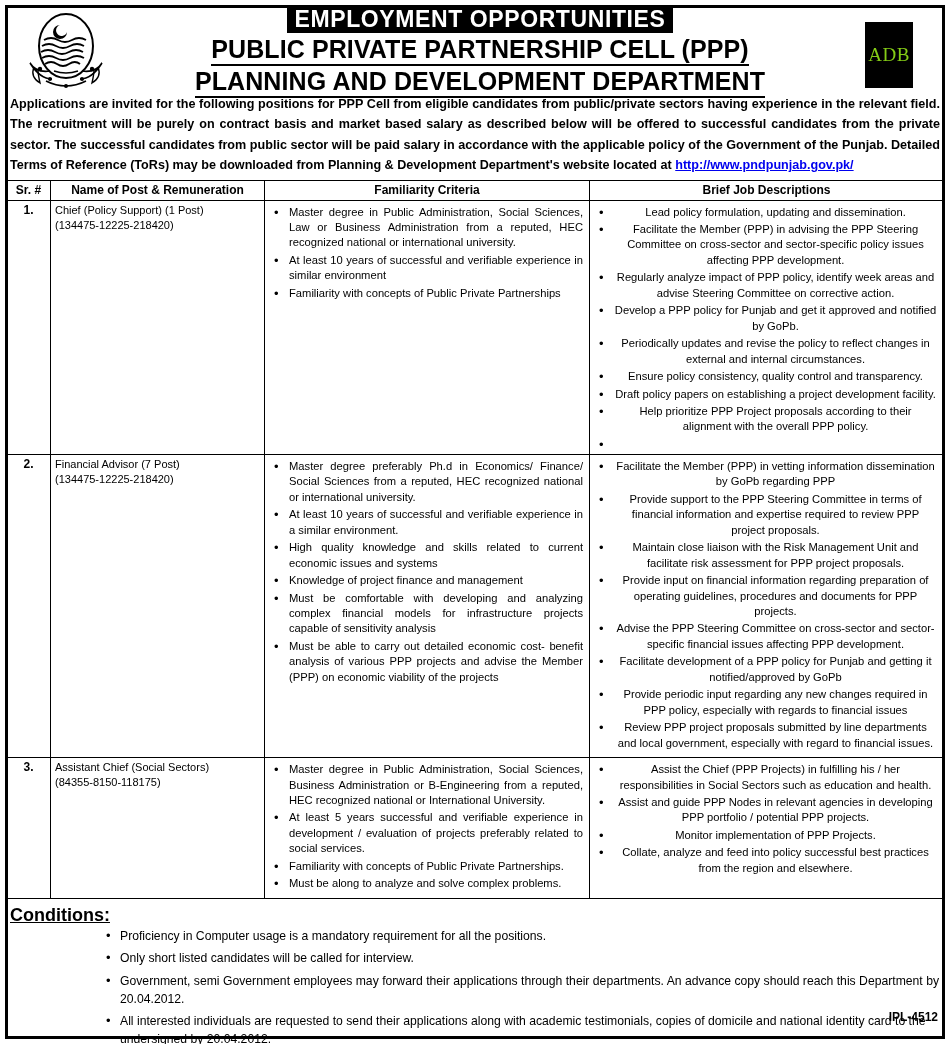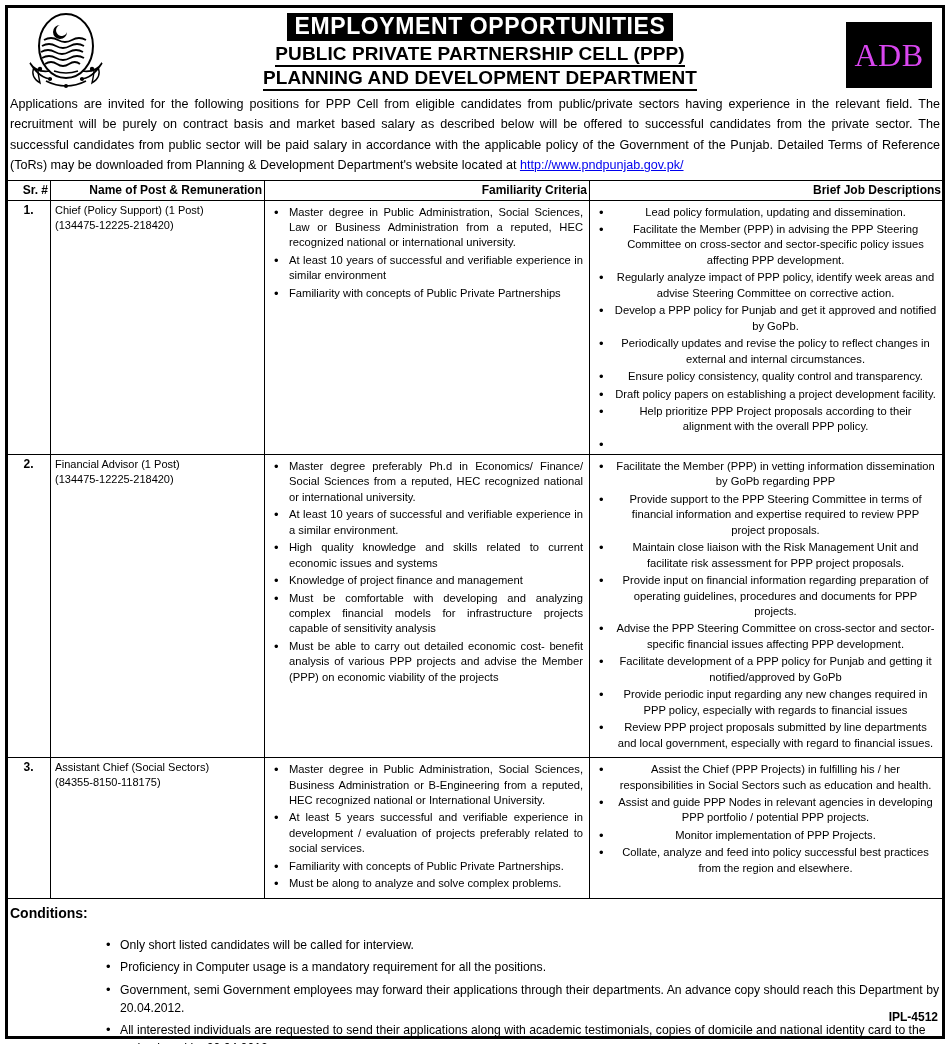--- a/index.html
+++ b/index.html
@@ -58,76 +58,77 @@
     background: #000;
     color: #fff;
     font-weight: bold;
     font-size: 23px;
     letter-spacing: 0.6px;
     padding: 1px 8px 2px 8px;
     line-height: 1.08;
   }
   .title-2, .title-3 {
     font-weight: bold;
-    font-size: 19px;
+    font-size: 25px;
     letter-spacing: 0.1px;
     line-height: 1.18;
     margin-top: 2px;
     display: block;
   }
   .title-2 span, .title-3 span {
     border-bottom: 2px solid #000;
     padding-bottom: 1px;
   }
   .adb-wrap {
     width: 110px;
     flex: 0 0 110px;
     display: flex;
     justify-content: center;
     padding-top: 10px;
   }
   .adb-logo {
-    width: 86px;
+    width: 48px;
     height: 66px;
     background: #000;
-    color: #d946ef;
+    color: #84cc16;
     font-family: "Liberation Serif", serif;
-    font-size: 32px;
+    font-size: 19px;
     letter-spacing: 0.5px;
     display: flex;
     align-items: center;
     justify-content: center;
   }
 
   
   .intro {
     font-size: 12.6px;
     line-height: 1.62;
     text-align: justify;
     padding: 0 4px 4px 4px;
     margin-top: -2px;
+    font-weight: bold;
   }
   .intro .url {
     text-decoration: underline;
   }
 
   
   table.jobs {
     width: 100%;
     border-collapse: collapse;
     table-layout: fixed;
     font-size: 11.2px;
   }
   table.jobs th, table.jobs td {
     border: 1.5px solid #000;
     vertical-align: top;
     padding: 2px 4px;
   }
   table.jobs th {
-    text-align: right;
+    text-align: center;
     font-size: 12px;
     font-weight: bold;
     padding: 2px 2px 3px 2px;
   }
   .col-sr   { width: 44px; }
   .col-name { width: 214px; }
   .col-elig { width: 325px; }
   .col-job  { }
 
   td.sr {
@@ -164,22 +165,23 @@
     min-height: 11px;
   }
   ul.b.nojust li { text-align: center; }
 
   
   .conditions {
     padding: 6px 4px 0 4px;
   }
   .cond-title {
     font-weight: bold;
-    font-size: 14px;
-    margin-bottom: 16px;
+    font-size: 18px;
+    text-decoration: underline;
+    margin-bottom: 2px;
   }
   ul.cond {
     margin: 0;
     padding: 0 0 0 110px;
     list-style: none;
     font-size: 12.2px;
   }
   ul.cond li {
     position: relative;
     margin-bottom: 5px;
@@ -286,21 +288,21 @@
                 <li>Ensure policy consistency, quality control and transparency.</li>
                 <li>Draft policy papers on establishing a project development facility.</li>
                 <li>Help prioritize PPP Project proposals according to their alignment with the overall PPP policy.</li>
                 <li class="empty"></li>
               </ul>
             </td>
           </tr>
           <tr>
             <td class="sr">2.</td>
             <td class="name">
-              <div>Financial Advisor (1 Post)</div>
+              <div>Financial Advisor (7 Post)</div>
               <div>(134475-12225-218420)</div>
             </td>
             <td>
               <ul class="b">
                 <li>Master degree preferably Ph.d in Economics/ Finance/ Social Sciences from a reputed, HEC recognized national or international university.</li>
                 <li>At least 10 years of successful and verifiable experience in a similar environment.</li>
                 <li>High quality knowledge and skills related to current economic issues and systems</li>
                 <li>Knowledge of project finance and management</li>
                 <li>Must be comfortable with developing and analyzing complex financial models for infrastructure projects capable of sensitivity analysis</li>
                 <li>Must be able to carry out detailed economic cost- benefit analysis of various PPP projects and advise the Member (PPP) on economic viability of the projects</li>
@@ -341,22 +343,22 @@
                 <li>Collate, analyze and feed into policy successful best practices from the region and elsewhere.</li>
               </ul>
             </td>
           </tr>
         </tbody>
     </table>
 
     <div class="conditions">
       <div class="cond-title">Conditions:</div>
       <ul class="cond">
+          <li>Proficiency in Computer usage is a mandatory requirement for all the positions.</li>
           <li>Only short listed candidates will be called for interview.</li>
-          <li>Proficiency in Computer usage is a mandatory requirement for all the positions.</li>
           <li>Government, semi Government employees may forward their applications through their departments.  An advance copy should reach this Department by 20.04.2012.</li>
           <li>All interested individuals are requested to send their applications along with academic testimonials, copies of domicile and national identity card to the undersigned by 20.04.2012.</li>
         </ul>
     </div>
 
     <div class="ipl">IPL-4512</div>
   </div>
 </div>
 
 </body></html>

